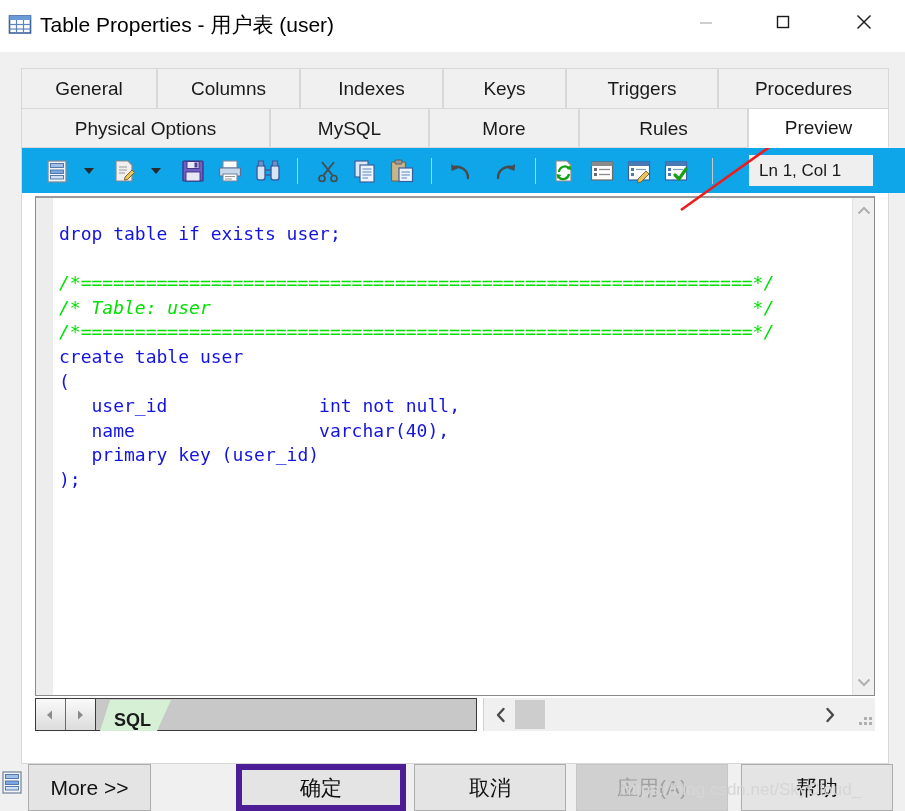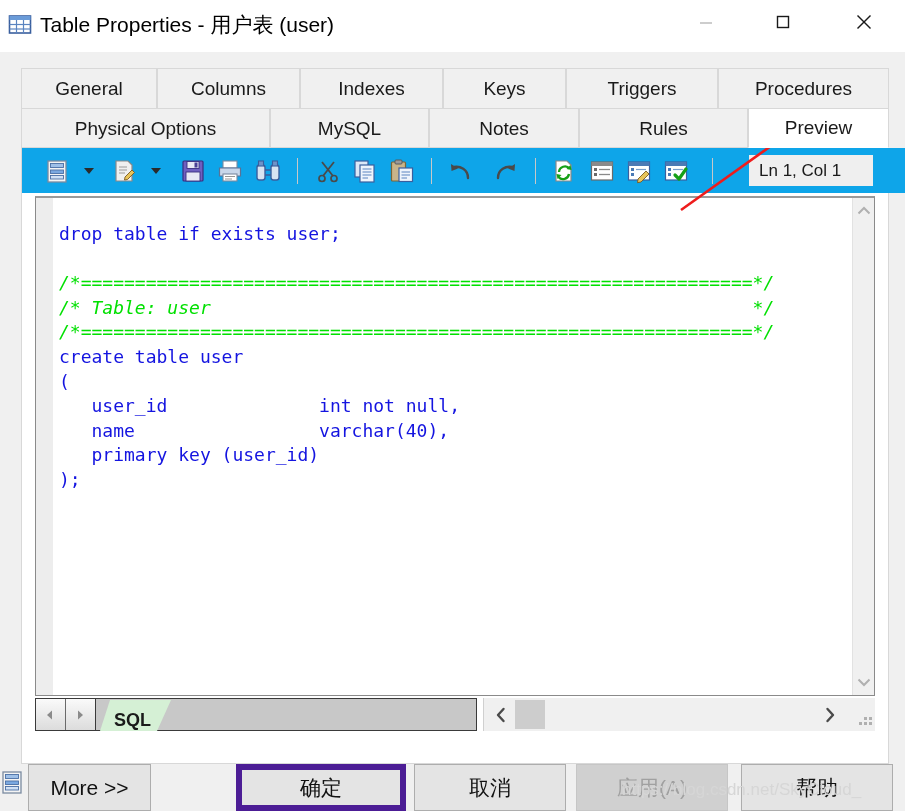--- a/index.html
+++ b/index.html
@@ -258,21 +258,21 @@
         </div>
     </div>
     <div class="tabrow" id="tabrow2">
       <div class="tab" style="left:0px;width:249px">
           <span>Physical Options</span>
         </div>
       <div class="tab" style="left:249px;width:159px">
           <span>MySQL</span>
         </div>
       <div class="tab" style="left:408px;width:150px">
-          <span>Notes</span>
+          <span>More</span>
         </div>
       <div class="tab" style="left:558px;width:169px">
           <span>Rules</span>
         </div>
       <div class="tab sel" style="left:727px;width:141px">
           <span>Preview</span>
         </div>
     </div>
   </div>
 

